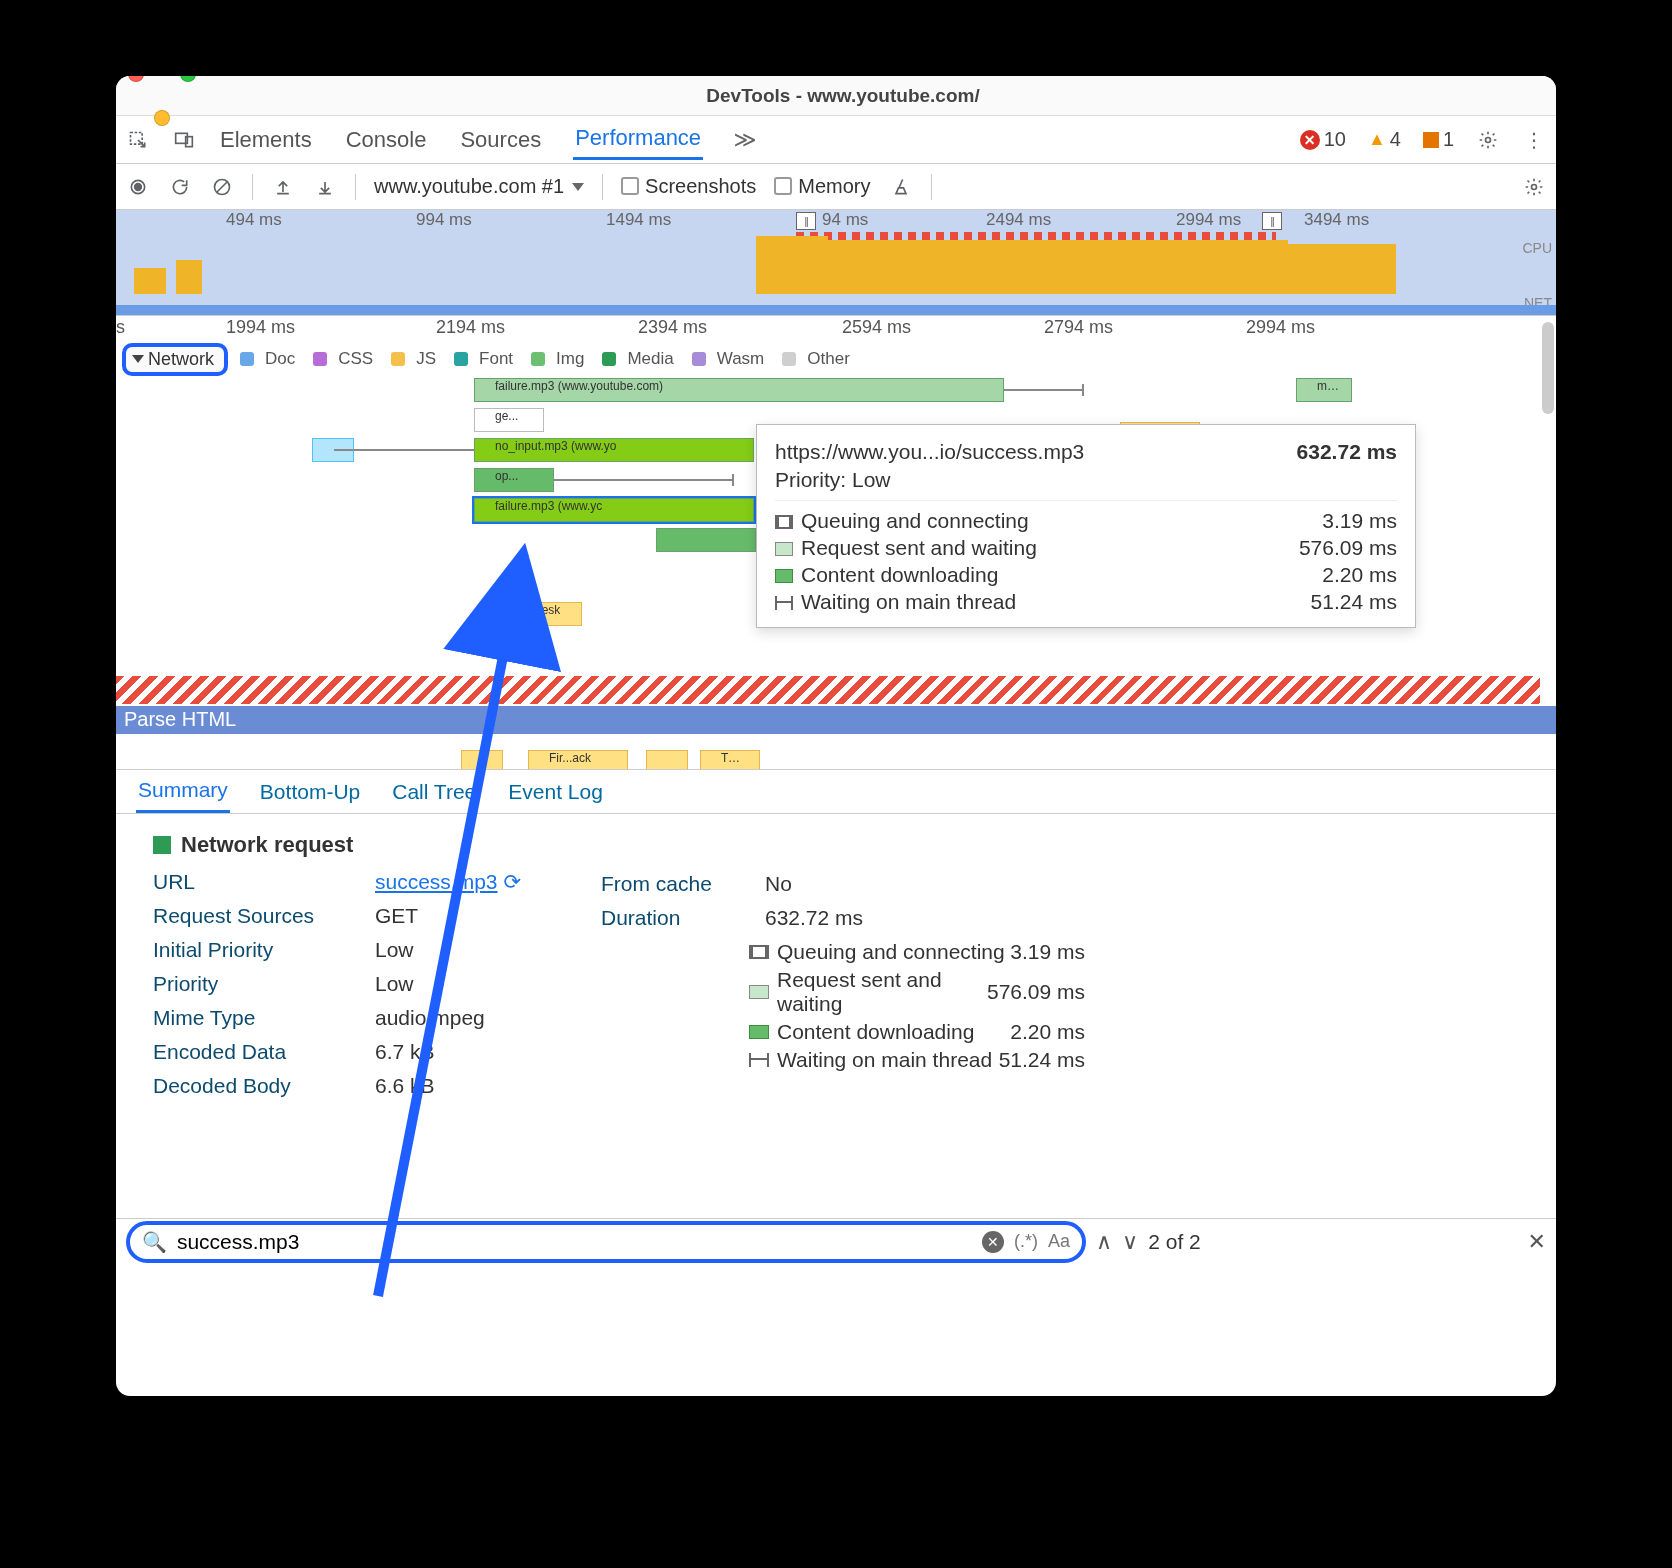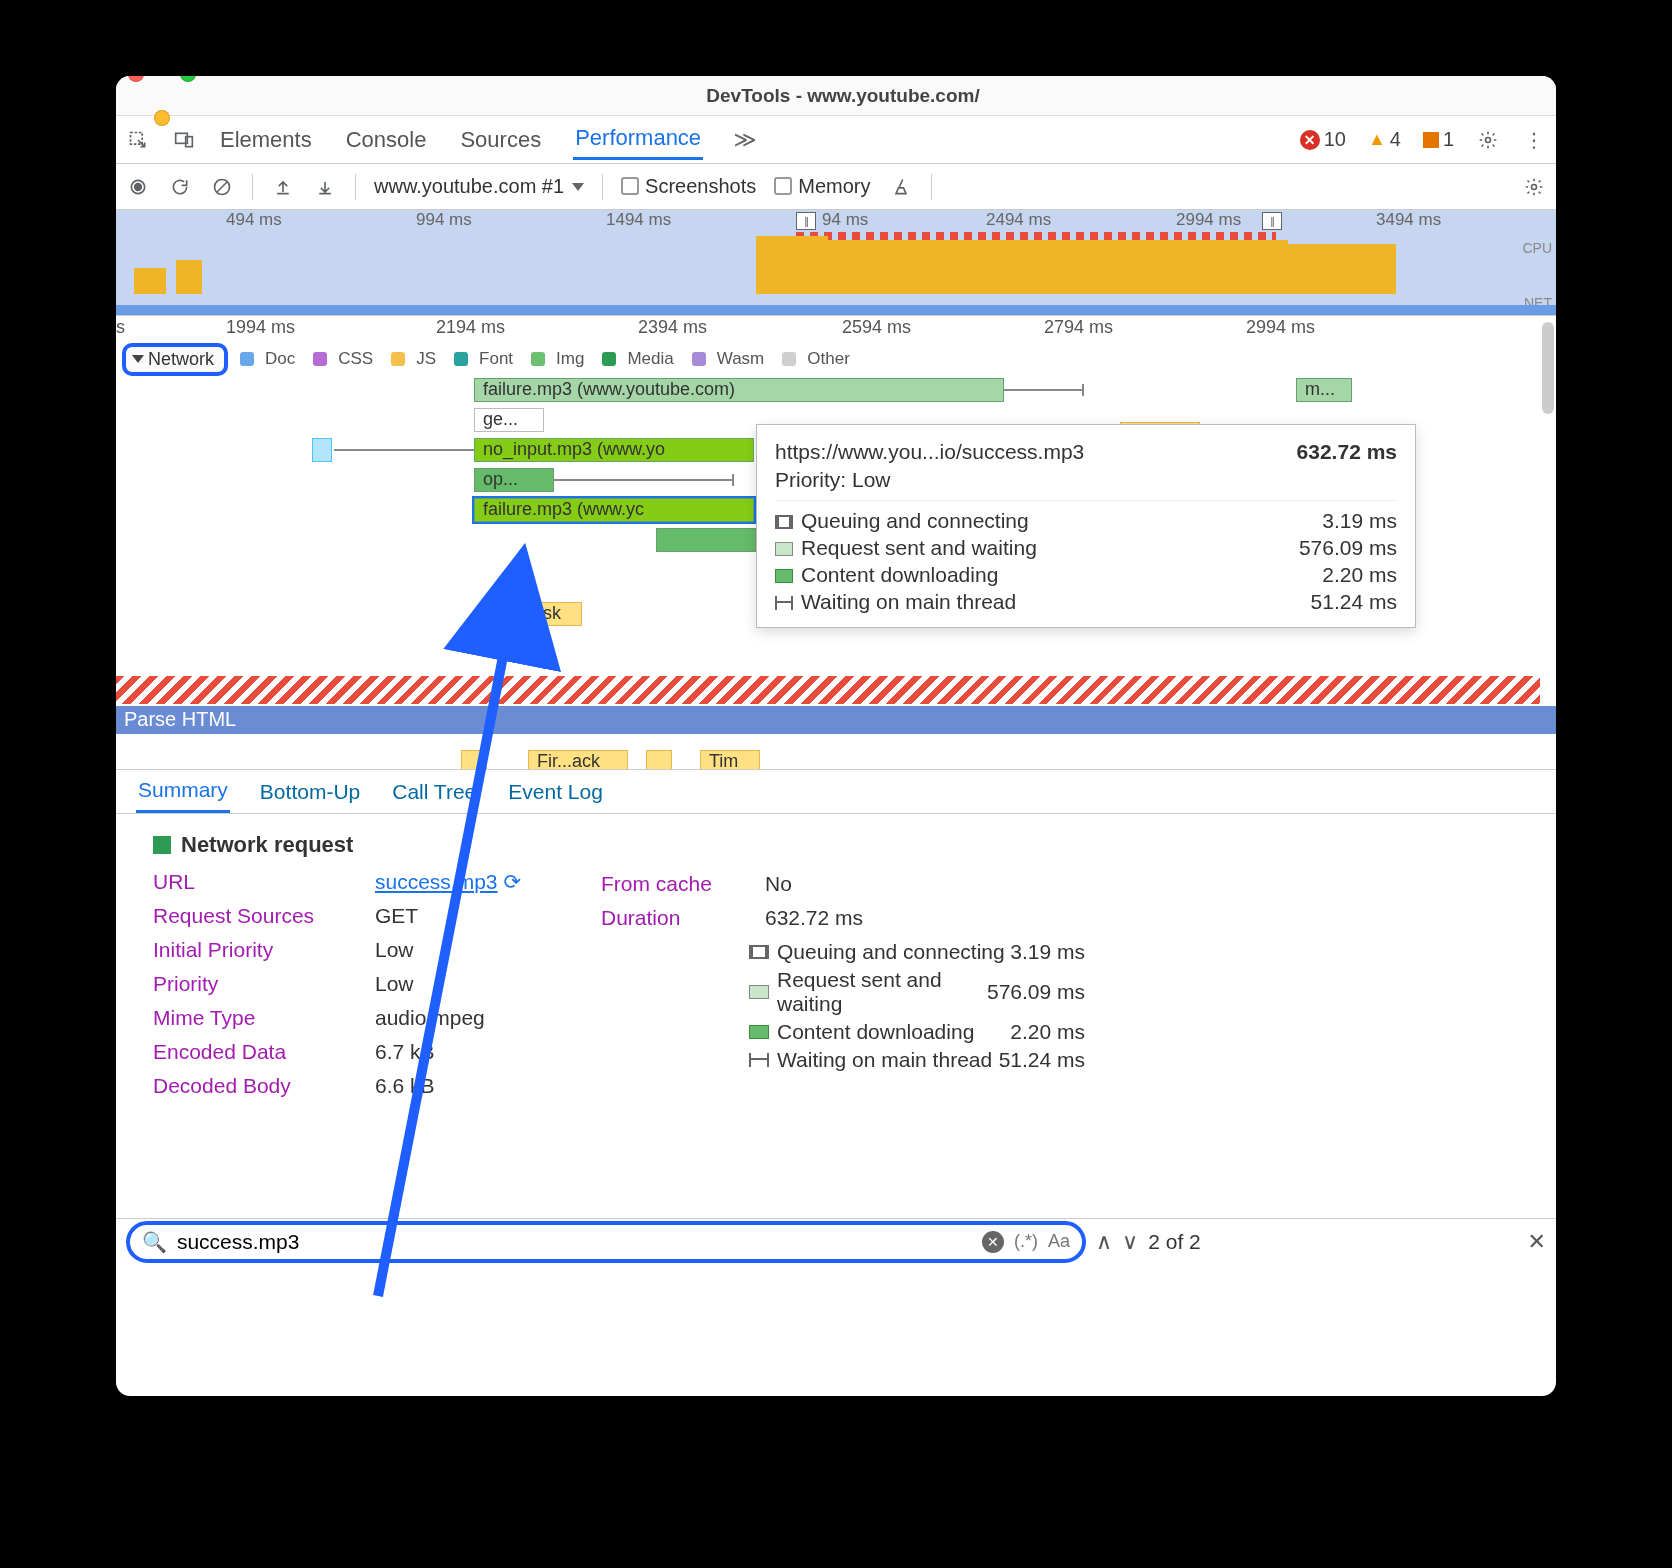--- a/index.html
+++ b/index.html
@@ -37,39 +37,39 @@
   .flame-track { height: 454px; position:relative; background:#fff; border-bottom:1px solid #ccc; overflow:hidden;}
   .ruler { position:absolute; left:0; right:0; top:0; height:24px;}
   .ruler .rt { position:absolute; top:1px; font-size:18px; color:#555;}
   .network-header { position:absolute; left:6px; top:26px; display:flex; align-items:center; gap:12px; height:34px;}
   .network-label { border:4px solid #1f5fff; border-radius:10px; padding:2px 10px 2px 6px; display:flex; align-items:center; gap:4px; background:#fafafa; }
   .network-label .caret { display:inline-block;width:0;height:0;border-left:6px solid transparent;border-right:6px solid transparent;border-top:8px solid #444;}
   .legend { display:flex; gap:18px; font-size:17px; color:#555; align-items:center;}
   .legend span { display:flex; align-items:center; gap:11px;}
   .swatch { width:14px;height:14px;border-radius:3px;display:inline-block;}
   .bands { position:absolute; left:0; right:16px; top:62px;}
-  .band { position:absolute; height:24px; background:#a5d6a7; border:1px solid #66a36a; color:#333; font-size:18px; padding:0 8px; overflow:hidden; white-space:nowrap; text-overflow:ellipsis;}
+  .band { position:absolute; height:24px; background:#a5d6a7; border:1px solid #66a36a; color:#333; font-size:12px; padding:0 20px; overflow:hidden; white-space:nowrap; text-overflow:ellipsis;}
   .band.empty { background:#84cc16;}
   .band.dark { background:#66bb6a;}
   .band.yellow { background:#ffe082; border-color:#e6b84f;}
   .band.sel { outline:2px solid #1a73e8;}
   .whisker { position:absolute; height:2px; background:#888; top:11px;}
   .whisker-cap { position:absolute; width:2px; height:12px; background:#888; top:6px;}
   .parse-row { position:absolute; left:0; right:0; height:28px; background:#6a8cd5; color:#fff; font-size:20px; padding:2px 8px;}
   .tooltip { position:absolute; left:640px; top:108px; width:660px; background:#fff; border:1px solid #bbb; box-shadow:0 4px 12px rgba(0,0,0,.15); padding:12px 18px 10px; font-size:21px; z-index:5;}
   .tooltip-row { display:flex; justify-content:space-between; margin: 3px 0;}
   .tooltip-sep { height:1px; background:#eee; margin:8px 0;}
   .legend-box { width:18px; height:14px; display:inline-block; margin-right:8px; vertical-align:-1px;}
   .detail-tabs { height:44px; display:flex; align-items:center; gap:28px; padding:0 20px; border-bottom:1px solid #ccc;}
   .detail-tabs .dt { font-size:21px; color:#0369a1; padding:8px 2px; cursor:pointer;}
   .detail-tabs .dt.active { color:#1a73e8; border-bottom:3px solid #1a73e8;}
   .details { padding: 18px 24px; display:flex; position:relative; height:404px; overflow:hidden;margin-left:13px;}
   .details h3 { font-size:22px; color:#333; display:flex; align-items:center; gap:10px; margin-bottom:12px;}
   .kv { display:grid; grid-template-columns: 206px auto; gap:10px 16px; font-size:21px; }
-  .kv .k { color:#a21caf; }
+  .kv .k { color:#0c4a6e; }
   .kv a { color:#1a73e8; text-decoration:underline;}
   .right-col { margin-left: 80px;}
   .right-col .kv { grid-template-columns: 148px auto;}
   .timing-list { margin-top:8px; font-size:21px;}
   .timing-list .tr { display:flex; align-items:center; justify-content:space-between; padding: 2px 0;}
   .timing-list .tr .lbl { display:flex; align-items:center;}
   .searchbar { height:46px; border-top:1px solid #ccc; display:flex; align-items:center; padding:0 10px; gap:10px;}
   .search-box { flex: 0 0 960px; border:4px solid #1f5fff; border-radius:24px; height:42px; display:flex; align-items:center; padding:0 12px; gap:10px;}
   .search-box input { border:none; outline:none; font-size:21px; flex:1;}
   .chevron { cursor:pointer; color:#555; }
@@ -183,21 +183,21 @@
       </span>
   </div>
 
   <div class="overview">
     <span class="tick" style="left:110px">494 ms</span>
     <span class="tick" style="left:300px">994 ms</span>
     <span class="tick" style="left:490px">1494 ms</span>
     <span class="tick" style="left:706px">94 ms</span>
     <span class="tick" style="left:870px">2494 ms</span>
     <span class="tick" style="left:1060px">2994 ms</span>
-    <span class="tick" style="left:1260px">3494 ms</span>
+    <span class="tick" style="left:1188px">3494 ms</span>
     <div class="ov-handle" style="left:680px">||</div>
     <div class="ov-handle" style="left:1146px">||</div>
     <div class="redticks" style="left:680px;width:480px;"></div>
     <span class="cpu-label">CPU</span>
     <span class="net-label">NET</span>
     <div class="flames">
       <div class="flame" style="left:18px;width:32px;height:26px;"></div>
       <div class="flame" style="left:60px;width:26px;height:34px;"></div>
       <div class="flame" style="left:640px;width:72px;height:58px;"></div>
       <div class="flame" style="left:712px;width:460px;height:54px;"></div>

